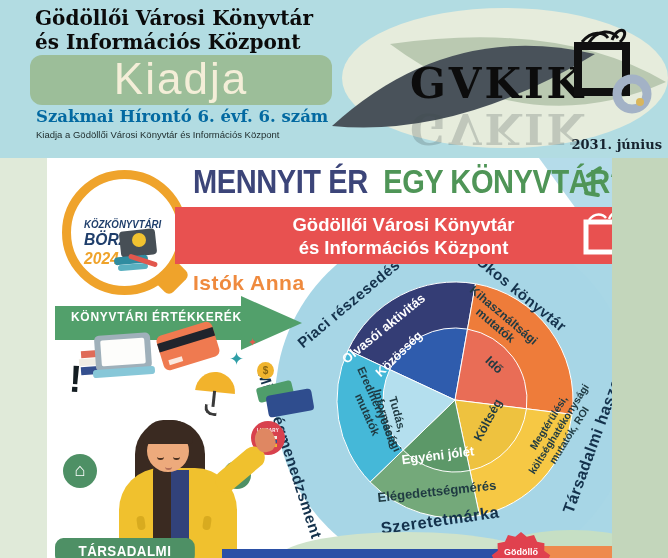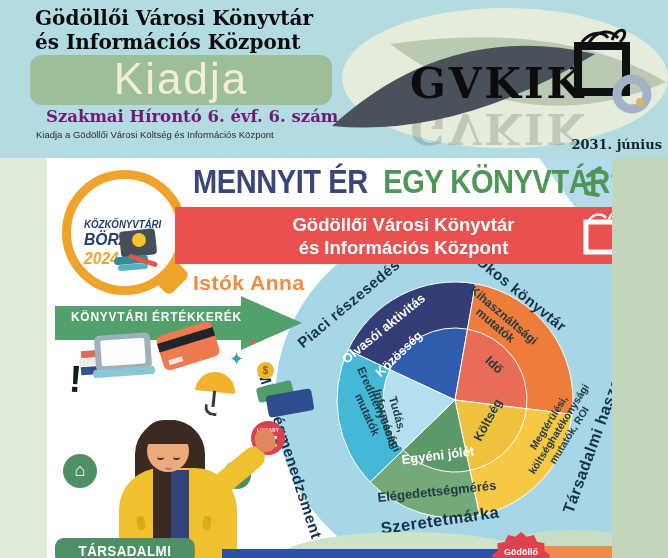--- a/index.html
+++ b/index.html
@@ -7,22 +7,22 @@
        font-family:"Liberation Sans",sans-serif;background:#b2dce2;}
   .abs{position:absolute;}
 
   
   #header{position:absolute;left:0;top:0;width:668px;height:158px;background:#b2dce2;}
   #org-title{position:absolute;left:35px;top:6px;font-family:"DejaVu Serif",serif;
     font-weight:bold;font-size:20px;line-height:1.2;color:#0b0b0b;}
   #masthead-pill{position:absolute;left:30px;top:55px;width:302px;height:50px;
     background:#9cbe99;border-radius:12px;text-align:center;}
   #masthead-pill span{font-size:44px;line-height:48px;color:#f4eed8;letter-spacing:2px;}
-  #issue-line{position:absolute;left:46px;top:107px;font-family:"DejaVu Serif",serif;
-    font-weight:bold;font-size:16.5px;color:#701a75;}
+  #issue-line{position:absolute;left:36px;top:107px;font-family:"DejaVu Serif",serif;
+    font-weight:bold;font-size:16.5px;color:#0369a1;}
   #pub-line{position:absolute;left:36px;top:129px;font-size:9.5px;color:#202e2e;}
   #addr-line{position:absolute;left:36px;top:140px;font-size:9.5px;color:#202e2e;}
   #issue-date{position:absolute;right:6px;top:137px;font-family:"DejaVu Serif",serif;
     font-weight:bold;font-size:13px;color:#16222e;}
 
   
   #left-strip{position:absolute;left:0;top:158px;width:47px;height:400px;background:#e0ead9;}
   #right-panel{position:absolute;left:612px;top:158px;width:56px;height:400px;background:#c3d6bb;}
 
   
@@ -130,21 +130,21 @@
 
 <div id="header">
   <div id="org-title">
     <div>Gödöllői Városi Könyvtár</div>
     <div>és Információs Központ</div>
   </div>
   <div id="masthead-pill">
     <span>Kiadja</span>
   </div>
   <div id="issue-line">Szakmai Hírontó 6. évf. 6. szám</div>
-  <div id="pub-line">Kiadja a Gödöllői Városi Költség és Információs Központ</div>
+  <div id="pub-line">Kiadja a Gödöllői Városi Könyvtár és Információs Központ</div>
 
   <svg class="abs" style="left:330px;top:2px;" width="338" height="152" viewBox="0 0 338 152">
     <ellipse cx="175" cy="76" rx="163" ry="70" fill="#e6ecdc"></ellipse>
     <path d="M60,42 Q230,18 336,80 Q195,142 60,42 Z" fill="#bac9b1"></path>
     <path d="M2,124 Q118,18 265,52 Q128,136 2,124 Z" fill="#49525a"></path>
     <text x="168" y="96" text-anchor="middle" font-family="DejaVu Serif,serif" font-weight="bold" font-size="42" letter-spacing="3" fill="#0c0c0c">GVKIK</text>
     <g transform="translate(0,208) scale(1,-1)" opacity="0.22">
       <text x="168" y="96" text-anchor="middle" font-family="DejaVu Serif,serif" font-weight="bold" font-size="42" letter-spacing="3" fill="#3c4a4a">GVKIK</text>
     </g>
     <g transform="translate(248,26)">

